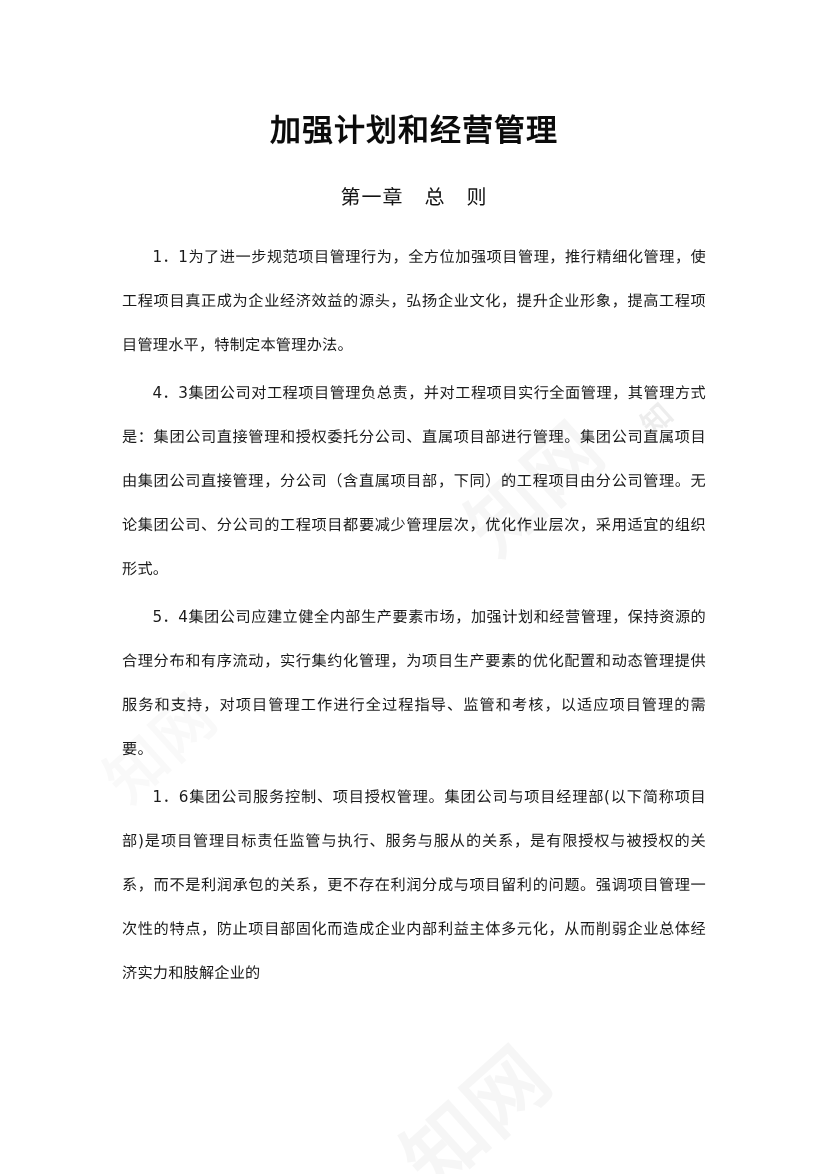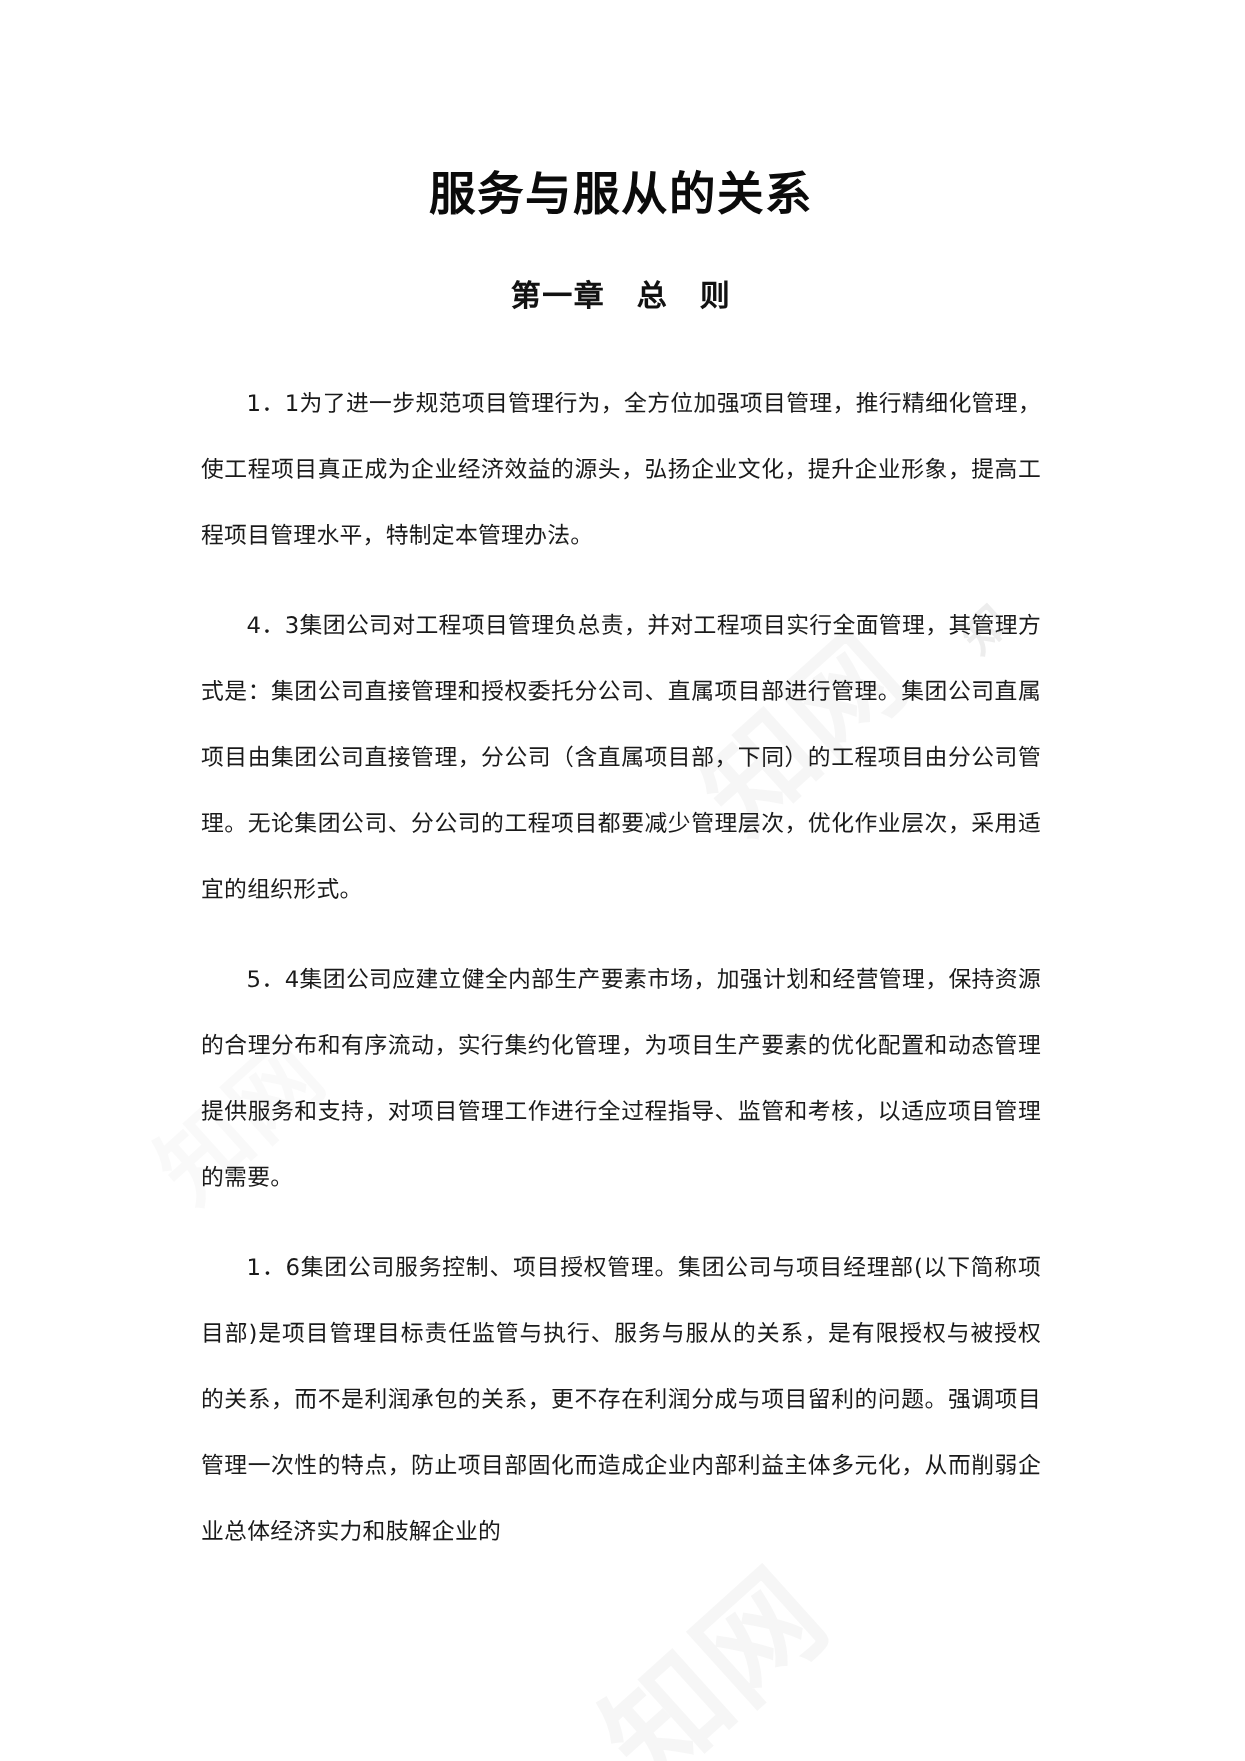--- a/index.html
+++ b/index.html
@@ -57,34 +57,34 @@
     letter-spacing: 1px;
     color: #0b0b0b;
     line-height: 1.2;
   }
 
   .chapter-heading {
     margin: 0;
     padding-top: 36px;
     text-align: center;
     font-family: "DejaVu Sans", "Liberation Sans", sans-serif;
-    font-weight: 700;
+    font-weight: 400;
     font-size: 20px;
     letter-spacing: 1px;
     color: #121212;
     line-height: 1.2;
     white-space: pre;
   }
 
   .body-block {
     padding-top: 22px;
   }
 
   p.para {
-    margin: 16px;
+    margin: 4px;
     font-family: "DejaVu Sans", "Liberation Sans", sans-serif;
     font-size: 15.2px;
     color: #1a1a1a;
     line-height: 44px;
     text-indent: 2em;
     text-align: justify;
     text-justify: inter-ideograph;
     word-break: break-all;
     letter-spacing: 0.2px;
   }
@@ -96,21 +96,21 @@
 
   <div class="watermark-layer">
     <div class="wm wm-a">知网</div>
     <div class="wm wm-b">知网</div>
     <div class="wm wm-c">知</div>
     <div class="wm wm-d">知网</div>
   </div>
 
   <div class="doc">
 
-    <h1 class="doc-title">服务与服从的关系</h1>
+    <h1 class="doc-title">加强计划和经营管理</h1>
 
     <h2 class="chapter-heading">第一章　总　则</h2>
 
     <div class="body-block">
       <p class="para">1．1为了进一步规范项目管理行为，全方位加强项目管理，推行精细化管理，使工程项目真正成为企业经济效益的源头，弘扬企业文化，提升企业形象，提高工程项目管理水平，特制定本管理办法。</p>
       <p class="para">4．3集团公司对工程项目管理负总责，并对工程项目实行全面管理，其管理方式是：集团公司直接管理和授权委托分公司、直属项目部进行管理。集团公司直属项目由集团公司直接管理，分公司（含直属项目部，下同）的工程项目由分公司管理。无论集团公司、分公司的工程项目都要减少管理层次，优化作业层次，采用适宜的组织形式。</p>
       <p class="para">5．4集团公司应建立健全内部生产要素市场，加强计划和经营管理，保持资源的合理分布和有序流动，实行集约化管理，为项目生产要素的优化配置和动态管理提供服务和支持，对项目管理工作进行全过程指导、监管和考核，以适应项目管理的需要。</p>
       <p class="para">1．6集团公司服务控制、项目授权管理。集团公司与项目经理部(以下简称项目部)是项目管理目标责任监管与执行、服务与服从的关系，是有限授权与被授权的关系，而不是利润承包的关系，更不存在利润分成与项目留利的问题。强调项目管理一次性的特点，防止项目部固化而造成企业内部利益主体多元化，从而削弱企业总体经济实力和肢解企业的</p>
     </div>
 

